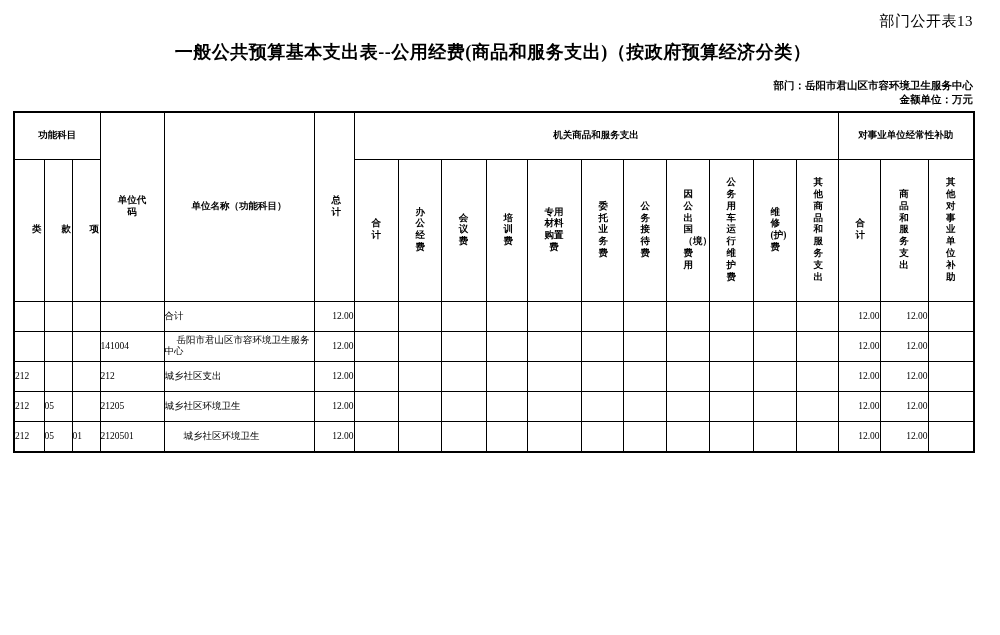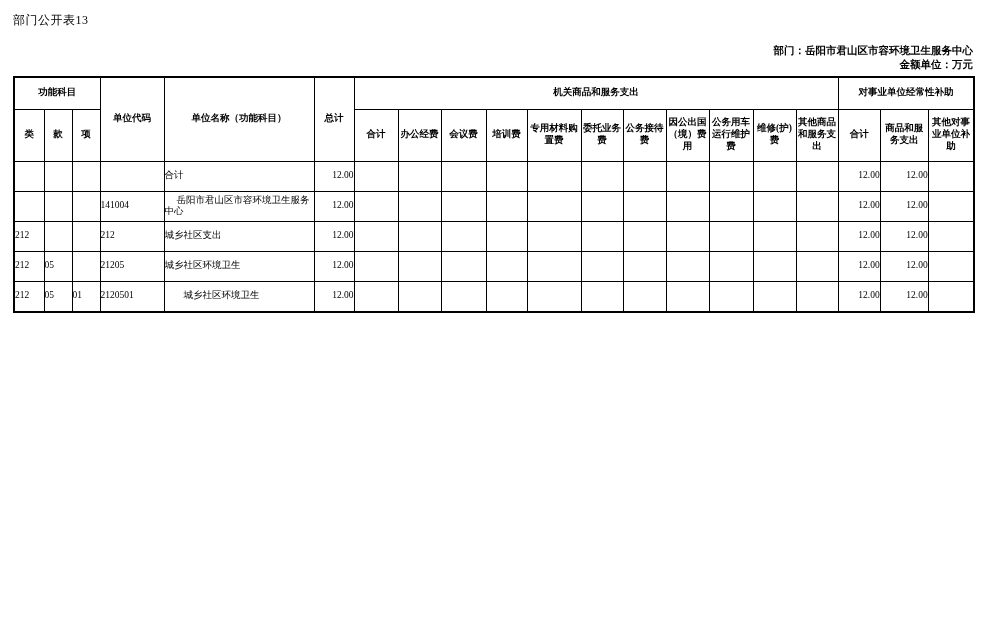--- a/index.html
+++ b/index.html
@@ -12,21 +12,22 @@
   .page {
     position: relative;
     width: 1000px;
     height: 635px;
     background: #ffffff;
     box-sizing: border-box;
     padding: 12px 27px 0 13px;
     overflow: hidden;
   }
   .corner-label {
-    font-size: 12px;
+    text-align: right;
+    font-size: 15px;
     letter-spacing: 0.5px;
   }
   .report-title {
     text-align: center;
     font-size: 18px;
     font-weight: bold;
     margin-top: 9px;
     letter-spacing: 0.5px;
     white-space: nowrap;
   }
@@ -51,21 +52,21 @@
     padding: 0;
     overflow: hidden;
     word-break: break-all;
   }
   table.report thead th {
     font-size: 9.5px;
     font-weight: bold;
     text-align: center;
     vertical-align: middle;
     line-height: 1.25;
-    padding: 1px;
+    padding: 17px;
   }
   tr.hrow1 { height: 32px; }
   tr.hrow2 { height: 52px; }
   table.report tbody td {
     font-size: 9.5px;
     font-weight: normal;
     height: 29px;
     vertical-align: middle;
     line-height: 1.2;
   }
@@ -79,20 +80,21 @@
     margin-top: 6px;
   }
 </style>
 </head>
 <body>
 
 <div class="page">
 
   <div class="corner-label">部门公开表13</div>
 
+  <div class="report-title">一般公共预算基本支出表--公用经费(商品和服务支出)（按政府预算经济分类）</div>
 
   <div class="meta-line">
     <span>部门：岳阳市君山区市容环境卫生服务中心</span>
     <span>金额单位：万元</span>
   </div>
 
   <table class="report">
     <colgroup>
       <col style="width:30px">
         <col style="width:28px">

